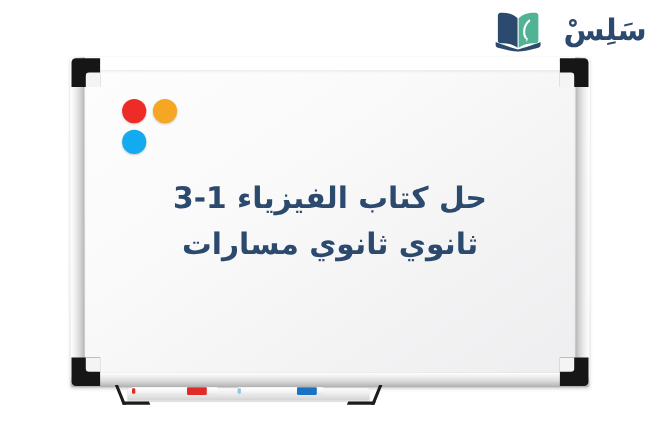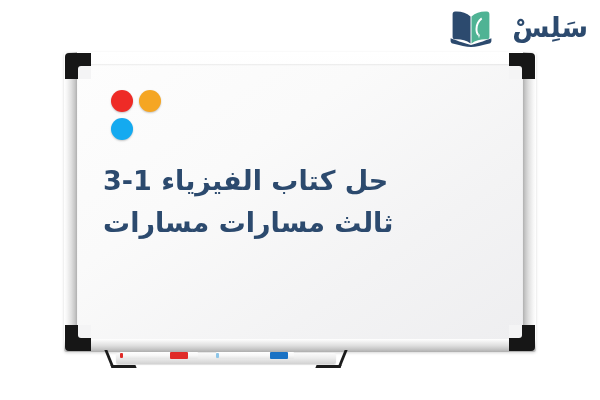--- a/index.html
+++ b/index.html
@@ -139,21 +139,21 @@
   }
   .magnet.m1 { left: 2px;  top: 0px;  }
   .magnet.m2 { left: 30px; top: 0px;  }
   .magnet.m3 { left: 2px;  top: 28px; }
 
   
   .headline {
     position: absolute;
     left: 0; right: 0;
     top: 96px;
-    text-align: left;
+    text-align: center;
     direction: rtl;
     z-index: 3;
     padding: 0 26px;
   }
   .headline-line {
     color: #2c4a6e;
     font-size: 27px;
     font-weight: 700;
     line-height: 1.55;
     white-space: nowrap;
@@ -253,21 +253,21 @@
   <div class="board-surface">
 
     <div class="magnets">
       <span class="magnet m1" style="background: rgb(238, 43, 38);"></span>
       <span class="magnet m2" style="background: rgb(245, 166, 35);"></span>
       <span class="magnet m3" style="background: rgb(20, 170, 240);"></span>
     </div>
 
     <div class="headline">
       <div class="headline-line" style="color: rgb(44, 74, 110);">حل كتاب الفيزياء 1-3</div>
-      <div class="headline-line" style="color: rgb(44, 74, 110);">ثالث مسارات مسارات</div>
+      <div class="headline-line" style="color: rgb(44, 74, 110);">ثانوي ثانوي مسارات</div>
     </div>
 
   </div>
 
   <span class="corner tl" style="background: rgb(22, 22, 22);"></span>
   <span class="corner tr" style="background: rgb(22, 22, 22);"></span>
   <span class="corner bl" style="background: rgb(22, 22, 22);"></span>
   <span class="corner br" style="background: rgb(22, 22, 22);"></span>
 </div>
 

